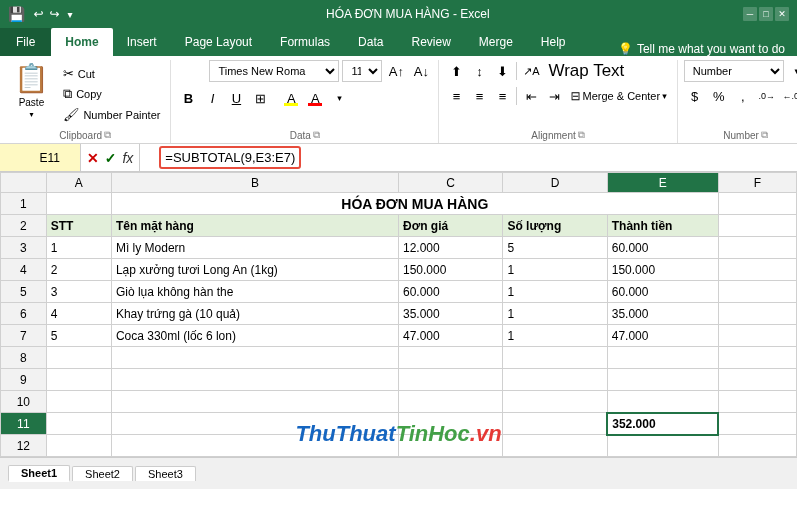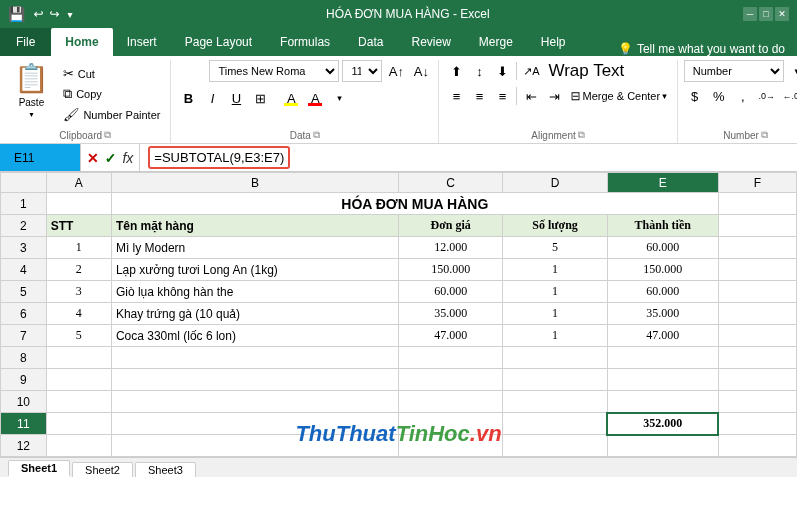--- a/index.html
+++ b/index.html
@@ -199,45 +199,46 @@
     .formula-bar {
       display: flex;
       align-items: center;
       height: 28px;
       border-bottom: 1px solid #ccc;
       background: #fff;
     }
     .cell-ref {
       width: 80px;
       border-right: 1px solid #ccc;
-      padding: 0 14px;
-      font-size: 12px;
-      text-align: left;
+      padding: 0 20px;
+      font-size: 12px;
+      text-align: right;
       height: 100%;
       display: flex;
       align-items: center;
       justify-content: center;
       border: none;
-      background: #0ea5e9;
+      background: #fef9c3;
       outline: none;
     }
     .formula-icons {
       display: flex;
       gap: 6px;
       padding: 0 6px;
       color: #666;
       font-size: 14px;
     }
     .formula-highlight {
       background: #fff;
       border: 2px solid #e74c3c;
       border-radius: 3px;
       padding: 2px 4px;
       color: #000;
       font-size: 13px;
+      margin-left: 11px;
     }
     .sheet-table {
       border-collapse: collapse;
       width: 100%;
       font-size: 12px;
     }
     .col-header {
       background: #f2f2f2;
       border: 1px solid #d0d0d0;
       text-align: center;
@@ -259,21 +260,21 @@
     }
     .row-header.active { background: #217346; color: #fff; }
     td.cell {
       border: 1px solid #d0d0d0;
       padding: 2px 4px;
       height: 22px;
       white-space: nowrap;
     }
     td.cell.col-label { background: #e2efda; font-weight: bold; }
     td.cell.title-cell { text-align: center; font-weight: bold; font-size: 13px; }
-    td.cell.num { text-align: center; font-family: Liberation Serif, serif; }
+    td.cell.num { text-align: left; }
     td.cell.active-cell { border: 2px solid #217346; }
 
     .watermark {
       position: absolute;
       bottom: 10px;
       left: 50%;
       transform: translateX(-50%);
       font-size: 22px;
       font-weight: bold;
       z-index: 10;
@@ -293,23 +294,23 @@
       cursor: pointer;
       border-radius: 2px;
       font-size: 11px;
       border: none;
       background: transparent;
     }
 
     .sheet-tabs {
       background: #f0f0f0;
       border-top: 1px solid #ccc;
-      height: 20px;
-      display: flex;
-      align-items: flex-end;
+      height: 32px;
+      display: flex;
+      align-items: center;
       padding-left: 8px;
       gap: 2px;
     }
     .sheet-tab {
       background: #fff;
       border: 1px solid #ccc;
       border-bottom: none;
       padding: 1px 12px;
       font-size: 11px;
       cursor: pointer;

